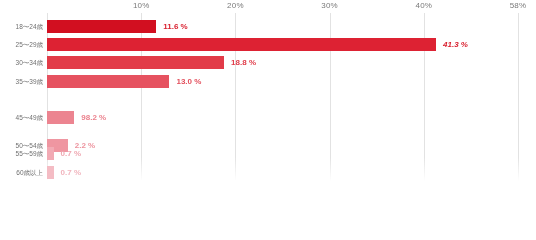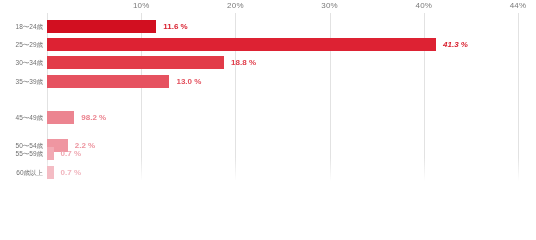--- a/index.html
+++ b/index.html
@@ -108,21 +108,21 @@
 </head>
 <body>
 
 <div class="chart">
 
   <div class="axis-top">
       <div class="axis-tick-label" style="left: 141.2px;">10%</div>
       <div class="axis-tick-label" style="left: 235.4px;">20%</div>
       <div class="axis-tick-label" style="left: 329.6px;">30%</div>
       <div class="axis-tick-label" style="left: 423.8px;">40%</div>
-      <div class="axis-tick-label" style="left: 518px;">44%</div>
+      <div class="axis-tick-label" style="left: 518px;">58%</div>
     </div>
 
   <div class="gridlines">
     <div class="baseline"></div>
   <div class="gridline" style="left: 141.2px; background: linear-gradient(rgb(226, 226, 226) 0%, rgb(226, 226, 226) 86%, rgba(226, 226, 226, 0) 100%);"></div>
       <div class="gridline" style="left: 235.4px; background: linear-gradient(rgb(226, 226, 226) 0%, rgb(226, 226, 226) 86%, rgba(226, 226, 226, 0) 100%);"></div>
       <div class="gridline" style="left: 329.6px; background: linear-gradient(rgb(226, 226, 226) 0%, rgb(226, 226, 226) 86%, rgba(226, 226, 226, 0) 100%);"></div>
       <div class="gridline" style="left: 423.8px; background: linear-gradient(rgb(226, 226, 226) 0%, rgb(226, 226, 226) 86%, rgba(226, 226, 226, 0) 100%);"></div>
       <div class="gridline" style="left: 518px; background: linear-gradient(rgb(226, 226, 226) 0%, rgb(226, 226, 226) 86%, rgba(226, 226, 226, 0) 100%);"></div>
     </div>

